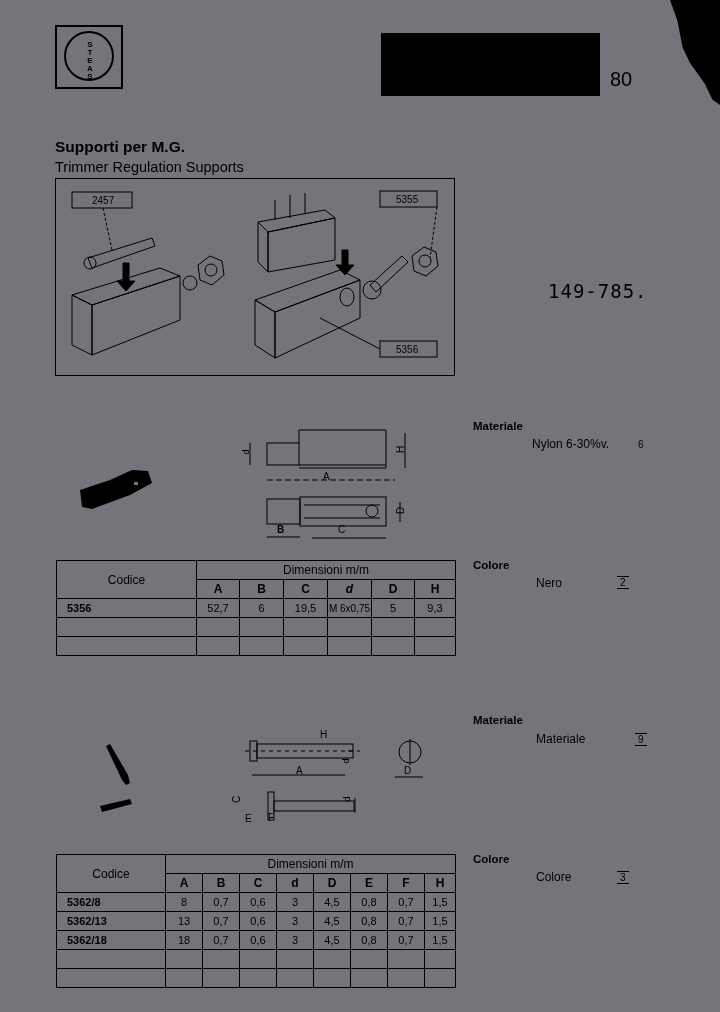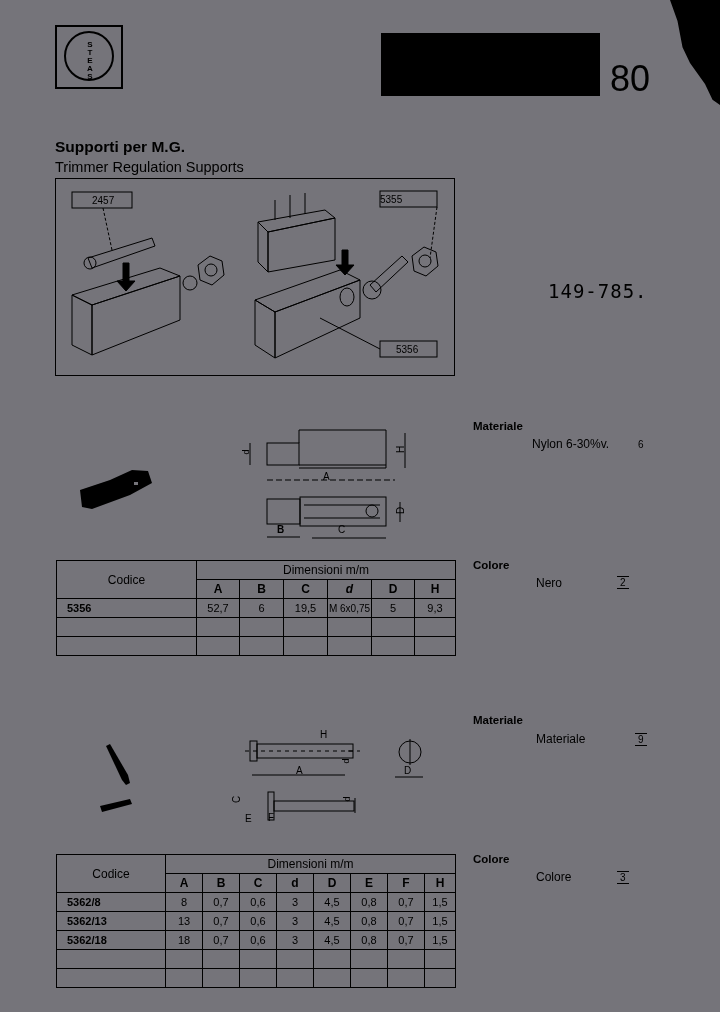--- a/index.html
+++ b/index.html
@@ -5,21 +5,21 @@
   html, body { margin:0; padding:0; }
   body {
     width:720px; height:1012px; background:#75747a; position:relative; overflow:hidden;
     font-family:"Liberation Sans", sans-serif; color:#000;
   }
   .abs { position:absolute; }
   .logo-box { left:55px; top:25px; width:68px; height:64px; border:2px solid #000; box-sizing:border-box; }
   .logo-circle { left:7px; top:4px; width:50px; height:50px; border:2px solid #000; border-radius:50%; box-sizing:border-box; }
   .logo-text { left:19px; top:8px; width:10px; font-size:8px; font-weight:bold; line-height:8px; text-align:center; }
   .black-banner { left:381px; top:33px; width:219px; height:63px; background:#000; }
-  .page-number { left:610px; top:64px; font-size:36px; line-height:30px; }
+  .page-number { left:610px; top:64px; font-size:20px; line-height:30px; }
   .corner-blot { left:670px; top:0; width:50px; height:105px; background:#000;
      clip-path: polygon(0 0,100% 0,100% 100%,85% 95%,70% 80%,55% 70%,40% 60%,25% 45%,15% 20%); }
   .title { left:55px; top:138px; font-size:15.5px; font-weight:bold; }
   .subtitle { left:55px; top:159px; font-size:14.5px; }
   .title-rule { left:55px; top:178px; width:400px; border-top:1px solid #000; }
   .illus-frame { left:55px; top:178px; width:400px; height:198px; border-left:1px solid #000; border-right:1px solid #000; border-bottom:1px solid #000; box-sizing:border-box; }
   .handwritten { left:548px; top:280px; font-family:"DejaVu Sans Mono", monospace; font-size:19px; letter-spacing:1px; }
   .label { font-size:11.5px; font-weight:bold; }
   .value { font-size:12px; }
   .code-box { font-size:10px; border-top:1px solid #000; border-bottom:1px solid #000; padding:0 3px; }
@@ -89,21 +89,21 @@
   <polygon points="275,312 360,280 360,318 275,358"></polygon>
   <ellipse cx="347" cy="297" rx="7" ry="9"></ellipse>
   <polygon points="370,285 402,256 408,262 376,292"></polygon>
   <circle cx="372" cy="290" r="9"></circle>
 
   <polygon points="412,256 424,247 436,252 438,266 426,276 414,271"></polygon>
   <circle cx="425" cy="261" r="6"></circle>
 </svg>
 
 <div class="abs code-plain" style="left:92px;top:195px;">2457</div>
-<div class="abs code-plain" style="left:380px;top:194px;">5355</div>
+<div class="abs code-plain" style="left:396px;top:194px;">5355</div>
 <div class="abs code-plain" style="left:396px;top:344px;">5356</div>
 
 <div class="abs handwritten">149-785.</div>
 
 <svg width="100" height="60" style="left:70px;top:465px">
   <polygon points="10,25 40,15 62,5 78,6 82,18 60,30 22,44 12,42" fill="#000"></polygon>
   <rect x="64" y="17" width="4" height="3" fill="#75747a"></rect>
 </svg>
 <svg width="180" height="120" style="left:240px;top:425px" fill="none" stroke="#000" stroke-width="1">
   <rect x="27" y="18" width="32" height="22"></rect>

